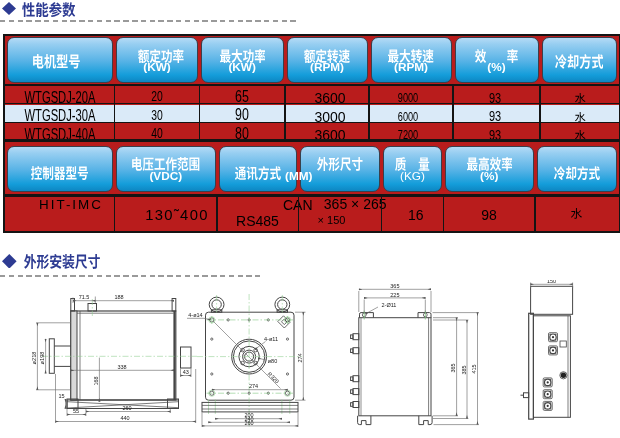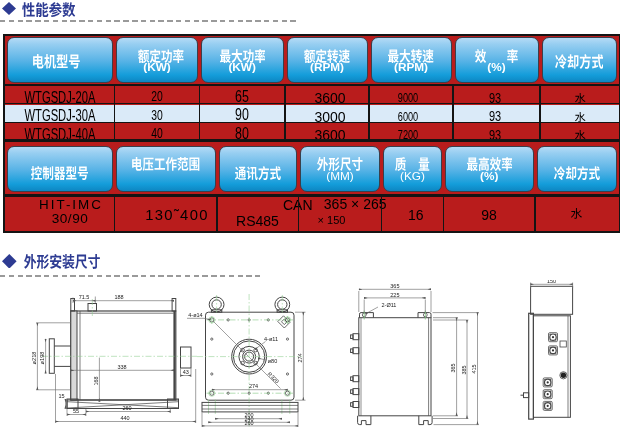--- a/index.html
+++ b/index.html
@@ -140,52 +140,52 @@
 <svg style="position:absolute;left:26.2px;top:130.2px" width="57.1" height="14.0" viewBox="0.30 -12.64 57.06 13.96">
       <g transform="scale(0.01160,-0.01480)">
         <path fill="#fff" d="M26 318Q84 334 166 361Q248 387 331 416L350 310Q274 282 195 254Q116 225 49 202ZM39 672H335V562H39ZM140 851H250V52Q250 11 242 -13Q234 -37 210 -52Q188 -65 154 -70Q120 -74 72 -74Q70 -52 61 -20Q52 13 41 36Q68 35 91 35Q115 35 124 36Q133 36 137 39Q140 43 140 53ZM403 352H899V247H403ZM326 48H972V-57H326ZM359 736H957V555H844V634H468V552H359ZM589 287H710V-4H589ZM564 828 679 854Q694 824 709 788Q724 752 732 726L613 694Q606 721 592 759Q578 796 564 828ZM673 525 743 595Q774 572 811 542Q848 513 884 485Q919 457 941 436L867 356Q846 378 812 408Q778 438 741 469Q705 500 673 525ZM540 591 641 552Q614 515 578 477Q542 438 503 405Q464 371 427 347Q421 358 408 376Q396 394 383 412Q369 431 359 441Q409 469 458 509Q507 549 540 591Z M1643 767H1755V201H1643ZM1823 832H1938V52Q1938 4 1927 -23Q1916 -50 1889 -65Q1861 -79 1817 -84Q1774 -88 1716 -88Q1712 -63 1702 -28Q1691 7 1680 33Q1719 32 1753 32Q1788 31 1801 31Q1813 32 1818 36Q1823 40 1823 53ZM1265 843H1379V-89H1265ZM1467 352H1575V96Q1575 61 1568 39Q1561 17 1539 3Q1517 -9 1488 -12Q1459 -15 1422 -14Q1420 8 1411 37Q1402 66 1392 87Q1413 86 1430 86Q1448 86 1455 86Q1467 86 1467 98ZM1076 352H1509V245H1183V-9H1076ZM1037 533H1598V424H1037ZM1141 716H1559V608H1119ZM1113 831 1224 808Q1207 730 1181 654Q1154 578 1125 525Q1114 533 1094 541Q1075 550 1056 557Q1036 565 1021 570Q1052 618 1076 689Q1100 760 1113 831Z M2227 708V618H2338V708ZM2120 809H2452V517H2120ZM2648 708V618H2769V708ZM2540 809H2885V517H2540ZM2045 431H2956V327H2045ZM2175 37H2395V-66H2175ZM2592 37H2828V-66H2592ZM2641 405Q2675 360 2729 321Q2783 282 2850 252Q2916 223 2987 204Q2974 193 2960 176Q2945 159 2932 141Q2919 123 2911 108Q2837 132 2768 170Q2699 208 2641 258Q2583 308 2541 365ZM2120 227H2452V-84H2337V124H2230V-90H2120ZM2541 227H2885V-84H2769V124H2651V-90H2541ZM2408 531 2527 508Q2488 428 2428 355Q2368 282 2284 221Q2199 160 2084 112Q2078 126 2067 144Q2056 162 2043 179Q2031 196 2020 206Q2125 245 2202 297Q2279 349 2330 409Q2380 469 2408 531ZM2606 482 2666 540Q2704 527 2748 505Q2791 483 2816 462L2752 399Q2729 419 2687 443Q2644 467 2606 482Z M3090 814H3547V709H3090ZM3056 604H3569V498H3056ZM3046 54H3951V-57H3046ZM3148 243H3851V134H3148ZM3364 773H3476V305H3364ZM3438 322H3561V-28H3438ZM3611 792H3721V452H3611ZM3794 838H3908V409Q3908 368 3899 345Q3889 322 3861 308Q3833 296 3794 293Q3755 290 3702 290Q3699 313 3688 343Q3678 374 3666 395Q3700 394 3732 394Q3765 394 3775 395Q3787 395 3791 398Q3794 401 3794 411ZM3169 772H3279V593Q3279 539 3267 480Q3254 421 3218 369Q3182 316 3113 278Q3105 290 3091 306Q3076 322 3061 338Q3045 354 3035 362Q3096 394 3124 432Q3152 471 3161 513Q3169 556 3169 596Z M4292 710V617H4700V710ZM4172 815H4828V513H4172ZM4053 450H4943V341H4053ZM4250 267H4739V158H4250ZM4703 267H4833Q4833 267 4832 257Q4831 248 4830 237Q4828 225 4827 217Q4817 140 4806 87Q4794 34 4780 2Q4765 -30 4747 -47Q4725 -68 4699 -75Q4673 -83 4637 -85Q4608 -86 4562 -87Q4516 -87 4464 -84Q4462 -58 4451 -26Q4439 6 4422 30Q4473 26 4522 24Q4571 23 4594 23Q4611 23 4622 24Q4633 26 4642 32Q4656 42 4666 68Q4677 94 4686 140Q4695 185 4703 251ZM4261 408 4390 390Q4379 351 4365 309Q4352 266 4339 227Q4326 188 4314 158H4176Q4190 191 4205 234Q4220 277 4235 322Q4249 367 4261 408Z"></path>
       </g>
     </svg>
 <svg style="position:absolute;left:127.0px;top:121.8px" width="67.5" height="13.9" viewBox="1.28 -12.57 67.54 13.95">
       <g transform="scale(0.01160,-0.01480)">
         <path fill="#fff" d="M167 491H821V381H167ZM429 844H558V116Q558 84 562 69Q566 54 580 48Q593 43 620 43Q628 43 645 43Q661 43 682 43Q703 43 723 43Q744 43 761 43Q778 43 785 43Q811 43 825 55Q838 67 845 99Q851 131 855 189Q878 173 912 159Q947 144 974 138Q966 59 948 12Q930 -36 895 -57Q859 -78 798 -78Q788 -78 768 -78Q749 -78 725 -78Q701 -78 677 -78Q653 -78 634 -78Q616 -78 607 -78Q538 -78 499 -61Q460 -44 444 -2Q429 40 429 117ZM187 705H876V170H187V288H754V588H187ZM111 705H235V112H111Z M1173 804H1965V689H1173ZM1104 804H1218V478Q1218 416 1214 342Q1210 267 1200 189Q1190 111 1170 38Q1151 -34 1119 -93Q1109 -83 1091 -70Q1073 -57 1054 -45Q1035 -32 1020 -27Q1049 27 1066 91Q1083 155 1091 222Q1099 290 1101 355Q1104 421 1104 477ZM1198 60H1953V-54H1198ZM1260 472H1916V358H1260ZM1512 654H1635V-11H1512ZM1676 265 1761 323Q1805 290 1846 249Q1887 209 1909 176L1821 107Q1807 129 1784 157Q1760 185 1732 213Q1704 242 1676 265Z M2100 746H2903V620H2100ZM2045 101H2959V-20H2045ZM2428 677H2565V52H2428Z M3493 686H3972V572H3436ZM3624 467H3947V357H3624ZM3623 245H3960V133H3623ZM3563 648H3687V-89H3563ZM3516 840 3631 810Q3603 729 3566 649Q3528 569 3484 500Q3440 430 3394 377Q3385 389 3368 405Q3351 421 3333 437Q3316 452 3302 461Q3347 506 3387 567Q3426 628 3460 698Q3493 769 3516 840ZM3251 846 3367 809Q3335 724 3291 638Q3247 552 3195 475Q3143 399 3088 342Q3082 357 3071 381Q3059 405 3046 430Q3033 455 3022 470Q3068 516 3111 576Q3153 636 3189 705Q3226 774 3251 846ZM3150 569 3271 690 3271 689V-88H3150Z M4471 549H4828V435H4471ZM4065 10Q4099 39 4141 80Q4183 120 4228 167Q4273 213 4314 260L4380 168Q4345 125 4306 81Q4267 37 4228 -6Q4188 -49 4149 -88ZM4106 508 4173 587Q4201 572 4235 553Q4269 534 4302 516Q4334 498 4355 483L4284 395Q4265 410 4233 430Q4201 450 4168 471Q4134 491 4106 508ZM4045 326 4111 406Q4139 393 4173 374Q4207 356 4239 339Q4272 321 4293 307L4224 217Q4205 232 4173 251Q4142 270 4108 290Q4074 310 4045 326ZM4766 549H4887V303Q4887 261 4876 236Q4864 210 4832 197Q4799 183 4755 180Q4711 178 4654 178Q4649 203 4636 236Q4623 268 4609 291Q4637 290 4665 289Q4692 289 4714 289Q4736 289 4744 289Q4757 289 4762 293Q4766 296 4766 305ZM4404 549H4529V98Q4529 73 4534 60Q4539 48 4554 44Q4570 40 4601 40Q4609 40 4628 40Q4646 40 4670 40Q4693 40 4716 40Q4740 40 4759 40Q4778 40 4789 40Q4816 40 4830 49Q4844 59 4850 85Q4857 111 4861 162Q4882 148 4916 135Q4949 121 4975 116Q4967 44 4949 2Q4931 -39 4896 -56Q4861 -73 4799 -73Q4789 -73 4768 -73Q4746 -73 4720 -73Q4693 -73 4666 -73Q4640 -73 4619 -73Q4598 -73 4589 -73Q4518 -73 4477 -58Q4437 -44 4420 -7Q4404 30 4404 96ZM4048 777H4952V666H4048ZM4254 850H4377V585H4254ZM4621 850H4746V585H4621Z M5222 342H5714V245H5222ZM5273 486H5726V395H5273ZM5436 691H5546V77H5436ZM5234 633H5763V537H5234ZM5680 342H5784Q5784 342 5783 329Q5783 315 5781 306Q5776 231 5767 191Q5759 151 5744 134Q5732 121 5719 115Q5706 109 5689 107Q5675 105 5650 104Q5626 103 5599 104Q5598 126 5591 151Q5584 177 5575 196Q5595 193 5610 192Q5626 191 5634 191Q5642 191 5648 193Q5653 195 5658 200Q5665 208 5670 237Q5675 266 5680 330ZM5071 816H5931V-89H5815V712H5182V-89H5071ZM5142 54H5873V-45H5142Z"></path>
       </g>
     </svg>
+<div style="position:absolute;left:105.8px;top:135.5px;width:110px;text-align:center;font-size:11.8px;line-height:11.8px;font-weight:bold;color:#fff">(VDC)</div>
 <svg style="position:absolute;left:229.8px;top:130.2px" width="45.9" height="14.2" viewBox="0.29 -12.77 45.86 14.15">
       <g transform="scale(0.01160,-0.01480)">
         <path fill="#fff" d="M274 467V90H159V356H33V467ZM46 742 127 814Q157 790 191 761Q225 732 256 703Q288 675 307 652L221 570Q203 594 173 624Q143 654 109 685Q76 716 46 742ZM436 659 513 723Q558 708 611 686Q664 665 713 642Q762 619 796 600L713 528Q684 547 636 571Q588 594 535 618Q483 641 436 659ZM361 599H870V512H473V81H361ZM814 599H928V184Q928 147 920 127Q911 106 887 94Q864 82 830 80Q797 77 752 77Q748 99 740 126Q731 152 722 172Q745 171 768 171Q791 171 799 171Q807 171 810 175Q814 178 814 186ZM370 818H846V727H370ZM423 458H853V374H423ZM423 318H853V231H423ZM588 558H695V85H588ZM803 818H831L854 824L925 767Q873 716 803 666Q733 617 664 583Q654 598 636 618Q617 638 605 650Q642 669 681 694Q719 720 752 747Q784 774 803 797ZM223 135Q247 135 269 118Q292 101 331 78Q380 49 446 41Q513 33 595 33Q636 33 685 35Q734 36 786 39Q839 42 887 46Q936 51 975 56Q969 41 962 20Q955 -1 949 -22Q944 -43 943 -59Q914 -60 871 -62Q828 -64 778 -66Q729 -67 680 -68Q631 -69 591 -69Q498 -69 433 -58Q368 -48 315 -18Q285 -1 261 18Q237 36 221 36Q205 36 184 18Q164 0 142 -27Q120 -54 98 -85L25 16Q76 68 129 101Q182 135 223 135Z M1083 764 1165 832Q1190 808 1218 780Q1246 752 1271 725Q1296 697 1311 674L1224 596Q1210 619 1186 648Q1162 678 1135 708Q1108 739 1083 764ZM1161 -72 1132 40 1153 78 1352 245Q1360 221 1373 191Q1386 161 1397 144Q1328 84 1284 46Q1240 8 1216 -14Q1191 -36 1179 -49Q1167 -62 1161 -72ZM1034 542H1229V427H1034ZM1161 -72Q1156 -58 1146 -38Q1135 -19 1124 0Q1113 19 1102 30Q1119 42 1136 66Q1154 91 1154 126V542H1270V44Q1270 44 1259 36Q1248 28 1232 15Q1216 2 1199 -13Q1183 -28 1172 -44Q1161 -59 1161 -72ZM1348 446H1711V335H1348ZM1736 802H1857Q1855 718 1854 630Q1853 541 1854 458Q1854 374 1857 300Q1860 226 1865 170Q1870 113 1879 79Q1887 45 1899 42Q1903 42 1906 61Q1909 81 1911 112Q1914 144 1915 178Q1924 163 1936 144Q1948 125 1959 108Q1971 91 1980 82Q1972 5 1953 -35Q1934 -74 1907 -84Q1880 -93 1848 -80Q1812 -66 1790 -12Q1768 42 1757 128Q1746 214 1742 323Q1737 432 1737 554Q1736 676 1736 802ZM1355 802H1799V690H1355ZM1473 702H1586V-72H1473Z M2052 689H2949V572H2052ZM2383 451H2766V335H2383ZM2735 451H2860Q2860 451 2860 441Q2859 432 2859 419Q2859 407 2857 399Q2848 262 2837 176Q2826 89 2812 41Q2798 -8 2776 -30Q2754 -54 2728 -64Q2703 -74 2668 -77Q2638 -81 2592 -80Q2545 -80 2495 -78Q2494 -52 2482 -18Q2470 16 2452 40Q2504 36 2551 34Q2599 33 2621 33Q2638 33 2649 36Q2660 38 2670 46Q2686 59 2697 104Q2709 148 2719 229Q2728 309 2735 432ZM2308 614H2442Q2438 535 2430 455Q2422 375 2404 298Q2386 221 2353 149Q2319 78 2263 16Q2207 -46 2123 -94Q2110 -70 2085 -42Q2060 -13 2035 5Q2112 46 2162 99Q2211 153 2240 214Q2268 275 2281 342Q2295 409 2300 478Q2304 547 2308 614ZM2416 818 2534 863Q2554 829 2575 788Q2595 748 2607 718L2484 666Q2474 696 2454 739Q2434 783 2416 818Z M3714 784 3793 850Q3816 835 3841 815Q3867 795 3889 775Q3912 755 3926 739L3841 666Q3829 684 3808 704Q3786 725 3762 746Q3737 767 3714 784ZM3051 679H3951V562H3051ZM3089 448H3522V332H3089ZM3240 382H3360V43H3240ZM3051 59Q3111 69 3193 82Q3274 96 3366 112Q3457 128 3548 145L3556 38Q3474 20 3390 3Q3306 -15 3228 -32Q3150 -48 3084 -62ZM3543 846H3672Q3669 722 3676 604Q3682 486 3697 383Q3712 280 3733 202Q3754 124 3779 80Q3805 36 3834 36Q3851 36 3859 79Q3868 122 3872 217Q3893 196 3922 176Q3952 156 3977 147Q3969 52 3950 1Q3932 -51 3902 -70Q3871 -90 3823 -90Q3769 -90 3727 -53Q3685 -16 3654 49Q3623 115 3602 204Q3581 293 3568 397Q3555 502 3549 616Q3543 730 3543 846Z"></path>
       </g>
     </svg>
 <svg style="position:absolute;left:312.2px;top:121.8px" width="45.6" height="14.0" viewBox="0.26 -12.59 45.64 14.03">
       <g transform="scale(0.01160,-0.01480)">
         <path fill="#fff" d="M218 704H460V590H218ZM589 849H715V-90H589ZM162 365 234 447Q261 428 294 404Q327 379 357 355Q388 331 406 312L330 219Q313 239 283 265Q254 291 222 317Q190 344 162 365ZM200 851 321 829Q301 733 272 641Q242 550 205 471Q167 393 123 335Q113 345 94 360Q75 374 56 388Q37 402 22 411Q66 462 100 531Q135 601 160 683Q185 765 200 851ZM416 704H440L463 708L549 683Q525 481 468 331Q411 181 325 80Q239 -21 125 -79Q115 -64 97 -44Q79 -25 60 -6Q40 12 25 22Q136 73 217 159Q297 245 348 372Q398 500 416 675ZM665 479 760 548Q794 514 836 473Q878 431 916 391Q955 350 979 319L877 238Q855 270 819 312Q782 355 741 398Q700 442 665 479Z M1050 791H1576V680H1050ZM1032 464H1589V353H1032ZM1375 761H1492V-89H1375ZM1148 761H1260V425Q1260 332 1250 238Q1241 145 1208 60Q1176 -26 1108 -97Q1099 -85 1084 -69Q1068 -53 1051 -38Q1034 -24 1020 -15Q1078 46 1105 118Q1131 190 1140 269Q1148 347 1148 425ZM1822 835 1936 789Q1898 740 1851 694Q1804 649 1753 610Q1701 572 1649 542Q1634 562 1611 586Q1587 610 1564 627Q1611 650 1659 683Q1708 717 1751 756Q1795 795 1822 835ZM1843 560 1953 514Q1915 463 1866 415Q1818 367 1766 326Q1714 285 1662 253Q1647 272 1624 296Q1600 320 1578 337Q1625 363 1675 398Q1725 434 1769 475Q1814 517 1843 560ZM1860 293 1974 249Q1932 176 1875 114Q1818 52 1751 1Q1684 -49 1610 -87Q1596 -64 1573 -37Q1549 -9 1526 10Q1593 39 1657 82Q1720 125 1773 178Q1826 232 1860 293Z M2611 428Q2649 282 2735 178Q2821 74 2970 29Q2956 17 2940 -3Q2925 -23 2911 -44Q2897 -65 2887 -82Q2778 -43 2702 25Q2626 93 2576 188Q2526 283 2494 404ZM2234 816H2878V389H2234V507H2752V699H2234ZM2161 816H2289V517Q2289 450 2283 370Q2277 289 2260 205Q2243 121 2210 44Q2177 -33 2123 -94Q2113 -81 2094 -64Q2076 -47 2056 -32Q2036 -17 2021 -9Q2070 46 2098 113Q2127 179 2140 249Q2153 319 2157 388Q2161 457 2161 517Z M3045 649H3956V529H3045ZM3600 849H3728V68Q3728 8 3713 -22Q3698 -53 3661 -68Q3623 -83 3564 -88Q3504 -93 3424 -92Q3421 -73 3411 -49Q3402 -25 3392 -1Q3381 24 3370 41Q3412 39 3452 38Q3492 38 3523 38Q3553 38 3566 38Q3584 38 3592 45Q3600 52 3600 69ZM3142 397 3245 459Q3279 424 3314 381Q3349 339 3379 297Q3408 255 3424 219L3313 150Q3299 185 3271 228Q3243 271 3210 316Q3176 360 3142 397Z"></path>
       </g>
     </svg>
-<div style="position:absolute;left:280.0px;top:135.5px;width:110px;text-align:center;font-size:11.8px;line-height:11.8px;font-weight:normal;color:#fff">(MM)</div>
+<div style="position:absolute;left:280.0px;top:135.5px;width:110px;font-size:11.8px;line-height:11.8px;font-weight:bold;color:#fff">(MM)</div>
 <svg style="position:absolute;left:390.3px;top:121.8px" width="34.3" height="14.0" viewBox="0.26 -12.66 34.30 13.98">
       <g transform="scale(0.01160,-0.01480)">
         <path fill="#fff" d="M194 639H958V534H194ZM523 735 651 730Q649 681 644 628Q638 575 632 525Q627 476 620 437H505Q509 477 513 527Q517 578 519 632Q522 687 523 735ZM602 42 685 112Q732 95 783 74Q835 52 882 30Q930 8 965 -9L880 -89Q848 -69 800 -46Q753 -22 701 1Q649 24 602 42ZM807 856 901 760Q822 743 731 730Q639 717 541 707Q444 698 345 692Q247 686 154 683Q152 704 143 735Q134 765 125 785Q216 788 310 794Q405 801 496 809Q586 818 666 830Q746 842 807 856ZM125 785H243V500Q243 438 239 362Q235 286 223 208Q211 129 188 55Q166 -19 128 -78Q117 -68 97 -56Q78 -44 58 -34Q38 -23 23 -18Q59 38 79 104Q100 170 110 239Q119 309 122 376Q125 443 125 500ZM535 319H661V240Q661 210 653 176Q646 143 624 107Q603 72 562 37Q521 2 455 -30Q389 -62 291 -89Q283 -76 269 -59Q255 -42 239 -26Q223 -9 209 3Q300 23 361 48Q421 73 456 99Q492 125 508 150Q525 176 530 199Q535 223 535 243ZM294 463H899V104H772V353H415V112H294Z M2308 666V632H2724V666ZM2308 758V724H2724V758ZM2193 819H2845V571H2193ZM2287 267V232H2752V267ZM2287 362V327H2752V362ZM2175 425H2870V168H2175ZM2461 404H2577V-25H2461ZM2066 541H2977V455H2066ZM2154 135H2889V59H2154ZM2064 22H2979V-65H2064Z"></path>
       </g>
     </svg>
 <div style="position:absolute;left:352.5px;top:135.5px;width:110px;text-align:center;font-size:11.8px;line-height:11.8px;font-weight:normal;color:#fff">(KG)</div>
 <svg style="position:absolute;left:461.5px;top:121.8px" width="45.4" height="14.1" viewBox="0.49 -12.68 45.43 14.08">
       <g transform="scale(0.01160,-0.01480)">
         <path fill="#fff" d="M281 627V586H713V627ZM281 740V700H713V740ZM166 818H833V508H166ZM43 472H955V377H43ZM519 340H850V246H519ZM206 337H433V254H206ZM206 213H433V130H206ZM640 260Q682 168 769 103Q855 38 975 10Q957 -7 936 -35Q916 -63 904 -85Q775 -47 686 35Q596 116 544 233ZM834 340H853L872 343L940 317Q911 213 857 135Q802 56 728 2Q655 -52 567 -87Q558 -67 540 -42Q523 -16 507 0Q584 25 650 70Q716 116 764 180Q812 244 834 323ZM42 63Q105 67 186 74Q267 82 356 90Q445 98 532 107L533 11Q448 1 362 -8Q275 -17 196 -25Q116 -34 52 -41ZM372 441H486V-90H372ZM131 439H240V30H131Z M1055 756H1942V655H1055ZM1308 537V482H1697V537ZM1188 617H1823V402H1188ZM1082 362H1884V264H1199V-89H1082ZM1798 362H1919V20Q1919 -19 1908 -38Q1897 -57 1868 -69Q1841 -78 1801 -80Q1761 -82 1707 -82Q1703 -61 1693 -37Q1682 -13 1672 5Q1692 5 1714 4Q1737 3 1755 3Q1773 4 1778 4Q1798 4 1798 21ZM1417 827 1541 857Q1554 825 1570 787Q1585 748 1592 722L1461 687Q1455 713 1442 753Q1429 793 1417 827ZM1340 227H1712V3H1340V86H1607V144H1340ZM1275 227H1386V-38H1275Z M2046 711H2525V604H2046ZM2151 603 2253 571Q2233 524 2208 475Q2182 425 2154 381Q2126 336 2100 302Q2091 312 2076 327Q2061 341 2046 355Q2030 369 2018 378Q2056 421 2092 482Q2127 543 2151 603ZM2310 445 2423 425Q2381 260 2302 134Q2223 9 2105 -70Q2098 -58 2083 -41Q2068 -25 2052 -8Q2036 8 2025 18Q2136 83 2207 193Q2278 303 2310 445ZM2317 563 2405 611Q2430 582 2454 547Q2479 512 2499 478Q2519 443 2529 416L2434 362Q2426 390 2407 425Q2389 460 2365 497Q2342 533 2317 563ZM2124 345 2211 410Q2248 373 2288 331Q2328 289 2366 245Q2404 202 2435 160Q2467 119 2487 84L2391 9Q2373 44 2343 86Q2313 128 2276 174Q2239 219 2200 263Q2161 307 2124 345ZM2626 675H2960V564H2626ZM2631 851 2743 833Q2726 729 2700 630Q2674 530 2637 445Q2600 360 2550 295Q2544 308 2530 326Q2517 344 2502 362Q2488 381 2476 392Q2518 446 2548 518Q2578 590 2598 675Q2619 760 2631 851ZM2801 597 2915 584Q2892 414 2843 284Q2795 153 2714 60Q2634 -33 2512 -95Q2504 -84 2490 -67Q2475 -50 2458 -33Q2442 -16 2429 -6Q2548 45 2623 127Q2699 210 2741 327Q2783 443 2801 597ZM2655 515Q2681 406 2725 307Q2769 209 2832 131Q2896 53 2978 5Q2965 -5 2949 -22Q2933 -39 2919 -58Q2905 -76 2895 -91Q2807 -34 2742 54Q2677 141 2631 253Q2585 364 2554 492ZM2193 817 2296 853Q2315 827 2332 794Q2349 761 2358 737L2250 695Q2244 720 2227 755Q2210 789 2193 817Z M3436 273H3564V-88H3436ZM3043 206H3958V95H3043ZM3069 770H3944V661H3069ZM3817 643 3917 585Q3883 551 3846 518Q3808 486 3776 463L3688 517Q3709 534 3732 555Q3756 577 3779 600Q3801 623 3817 643ZM3549 438 3636 469Q3657 442 3678 410Q3699 377 3716 346Q3734 315 3742 289L3649 254Q3641 279 3626 311Q3610 343 3590 377Q3570 410 3549 438ZM3040 354Q3088 372 3154 399Q3221 426 3290 455L3313 368Q3259 339 3202 310Q3146 282 3098 258ZM3068 575 3148 639Q3174 625 3203 606Q3232 587 3258 568Q3285 549 3302 532L3217 461Q3202 478 3177 498Q3152 518 3123 539Q3095 559 3068 575ZM3669 391 3751 456Q3783 439 3821 416Q3859 393 3893 370Q3928 346 3951 327L3863 256Q3843 275 3810 299Q3777 323 3739 348Q3702 372 3669 391ZM3345 463Q3342 473 3337 490Q3331 508 3325 526Q3318 544 3312 557Q3324 559 3336 568Q3347 578 3359 591Q3367 600 3384 622Q3401 645 3421 676Q3441 707 3456 740L3554 700Q3524 649 3482 599Q3441 549 3402 514V512Q3402 512 3393 507Q3385 502 3374 495Q3363 487 3354 478Q3345 470 3345 463ZM3345 463 3344 540 3394 570 3579 576Q3573 556 3568 529Q3563 502 3561 485Q3500 482 3461 479Q3422 476 3400 474Q3377 471 3365 468Q3352 465 3345 463ZM3326 262Q3323 272 3318 290Q3312 307 3306 326Q3300 345 3294 359Q3313 362 3333 375Q3353 388 3380 409Q3394 420 3421 444Q3448 468 3482 502Q3516 536 3551 576Q3586 615 3616 656L3706 602Q3636 519 3552 443Q3469 367 3387 312V309Q3387 309 3378 304Q3368 299 3356 292Q3344 285 3335 277Q3326 269 3326 262ZM3326 262 3323 340 3374 372 3674 394Q3670 374 3668 348Q3665 323 3665 306Q3563 297 3501 290Q3439 284 3404 279Q3369 275 3352 271Q3336 267 3326 262ZM3409 827 3531 855Q3549 831 3568 802Q3586 772 3596 750L3470 714Q3462 737 3444 769Q3426 801 3409 827Z"></path>
       </g>
     </svg>
 <div style="position:absolute;left:429.2px;top:135.5px;width:110px;text-align:center;font-size:11.8px;line-height:11.8px;font-weight:bold;color:#fff">(%)</div>
 <svg style="position:absolute;left:548.8px;top:130.2px" width="45.9" height="14.2" viewBox="0.26 -12.77 45.89 14.15">
       <g transform="scale(0.01160,-0.01480)">
         <path fill="#fff" d="M34 758 142 803Q166 766 191 723Q217 680 238 639Q260 597 272 564L156 511Q146 544 126 587Q105 629 81 674Q57 720 34 758ZM22 10Q44 54 70 113Q96 172 122 238Q148 304 170 370L279 318Q259 256 236 194Q214 132 191 73Q168 14 145 -39ZM659 808Q684 765 720 722Q756 678 798 637Q841 597 886 562Q931 527 975 502Q960 490 943 472Q925 454 909 435Q893 415 883 399Q839 430 795 472Q750 515 708 563Q666 612 629 664Q591 716 563 769ZM582 853 700 811Q638 683 541 576Q445 469 324 394Q316 408 301 427Q285 445 268 463Q250 481 236 492Q311 534 377 592Q443 650 495 717Q548 784 582 853ZM404 119 486 191Q520 170 561 144Q602 118 643 90Q685 63 721 37Q758 12 784 -9L697 -92Q673 -71 638 -45Q603 -18 562 10Q521 39 481 67Q440 96 404 119ZM353 383H814V272H353ZM514 512 608 563Q636 537 664 504Q692 472 708 448L610 387Q595 412 568 448Q540 484 514 512ZM789 383H808L828 389L915 333Q890 291 857 249Q824 206 787 165Q751 124 714 87Q677 50 644 21Q634 32 618 47Q602 61 585 75Q569 89 555 97Q584 121 618 154Q652 186 685 222Q718 258 745 294Q773 330 789 359Z M1822 790H1936V194Q1936 155 1928 128Q1920 101 1895 85Q1870 69 1837 65Q1803 61 1758 61Q1756 79 1751 101Q1745 123 1737 145Q1729 167 1721 183Q1748 182 1773 181Q1798 181 1807 181Q1816 181 1819 185Q1822 188 1822 197ZM1584 790H1880V678H1698V-89H1584ZM1079 709H1503V596H1079ZM1048 472H1528V358H1048ZM1236 850H1353V383H1236ZM1350 269 1443 310Q1465 264 1488 212Q1511 159 1529 109Q1548 60 1557 22L1457 -28Q1449 11 1432 62Q1415 114 1393 168Q1372 221 1350 269ZM1093 -22 1086 74 1141 112 1464 163Q1464 140 1467 110Q1471 80 1474 61Q1383 45 1321 33Q1259 21 1218 13Q1178 5 1154 -1Q1130 -7 1116 -12Q1103 -17 1093 -22ZM1093 -22Q1091 -10 1084 9Q1077 29 1070 50Q1062 71 1055 86Q1071 90 1084 105Q1097 119 1111 143Q1119 154 1132 181Q1146 207 1162 243Q1178 279 1194 321Q1210 363 1222 404L1340 368Q1318 308 1288 248Q1259 188 1226 135Q1194 81 1162 38V36Q1162 36 1151 30Q1141 25 1128 15Q1114 5 1104 -4Q1093 -14 1093 -22Z M2052 689H2949V572H2052ZM2383 451H2766V335H2383ZM2735 451H2860Q2860 451 2860 441Q2859 432 2859 419Q2859 407 2857 399Q2848 262 2837 176Q2826 89 2812 41Q2798 -8 2776 -30Q2754 -54 2728 -64Q2703 -74 2668 -77Q2638 -81 2592 -80Q2545 -80 2495 -78Q2494 -52 2482 -18Q2470 16 2452 40Q2504 36 2551 34Q2599 33 2621 33Q2638 33 2649 36Q2660 38 2670 46Q2686 59 2697 104Q2709 148 2719 229Q2728 309 2735 432ZM2308 614H2442Q2438 535 2430 455Q2422 375 2404 298Q2386 221 2353 149Q2319 78 2263 16Q2207 -46 2123 -94Q2110 -70 2085 -42Q2060 -13 2035 5Q2112 46 2162 99Q2211 153 2240 214Q2268 275 2281 342Q2295 409 2300 478Q2304 547 2308 614ZM2416 818 2534 863Q2554 829 2575 788Q2595 748 2607 718L2484 666Q2474 696 2454 739Q2434 783 2416 818Z M3714 784 3793 850Q3816 835 3841 815Q3867 795 3889 775Q3912 755 3926 739L3841 666Q3829 684 3808 704Q3786 725 3762 746Q3737 767 3714 784ZM3051 679H3951V562H3051ZM3089 448H3522V332H3089ZM3240 382H3360V43H3240ZM3051 59Q3111 69 3193 82Q3274 96 3366 112Q3457 128 3548 145L3556 38Q3474 20 3390 3Q3306 -15 3228 -32Q3150 -48 3084 -62ZM3543 846H3672Q3669 722 3676 604Q3682 486 3697 383Q3712 280 3733 202Q3754 124 3779 80Q3805 36 3834 36Q3851 36 3859 79Q3868 122 3872 217Q3893 196 3922 176Q3952 156 3977 147Q3969 52 3950 1Q3932 -51 3902 -70Q3871 -90 3823 -90Q3769 -90 3727 -53Q3685 -16 3654 49Q3623 115 3602 204Q3581 293 3568 397Q3555 502 3549 616Q3543 730 3543 846Z"></path>
       </g>
     </svg>
 <div class="hline" style="top:158px;height:3px"></div>
 
 <div style="position:absolute;left:11.0px;top:162.7px;width:110px;text-align:center;font-size:13.4px;line-height:13.4px;letter-spacing:2px;color:#000">HIT-IMC</div>
-<div style="position:absolute;left:10.0px;top:176.0px;width:110px;text-align:center;font-size:13.6px;line-height:13.6px;letter-spacing:0.5px;color:#000">30/90</div>
 <div style="position:absolute;left:117.0px;top:172.0px;width:110px;text-align:center;font-size:14.8px;line-height:14.8px;letter-spacing:1.3px;color:#000">130˜400</div>
 <div style="position:absolute;left:197.5px;top:162.7px;width:110px;text-align:right;font-size:14px;line-height:14px;color:#000">CAN</div>
 <div style="position:absolute;left:197.5px;top:178.5px;width:110px;text-align:center;font-size:14px;line-height:14px;color:#000">RS485</div>
 <div style="position:absolute;left:271.5px;top:162.8px;width:110px;text-align:right;font-size:14px;line-height:13.2px;color:#000">365 × 265</div>
 <div style="position:absolute;left:271.5px;top:178.0px;width:110px;text-align:center;font-size:11px;line-height:13.4px;color:#000">× 150</div>
 <div style="position:absolute;left:355.7px;top:172.5px;width:110px;text-align:center;font-size:14px;line-height:14px;color:#000">16</div>
 <div style="position:absolute;left:429.0px;top:172.5px;width:110px;text-align:center;font-size:14px;line-height:14px;color:#000">98</div>
 <svg style="position:absolute;left:566.0px;top:172.3px" width="11.0" height="10.8" viewBox="0.46 -9.89 11.05 10.85">
       <g transform="scale(0.01180,-0.01180)">
         <path fill="#000" d="M71 584H353V508H71ZM462 838H542V23Q542 -15 532 -35Q523 -55 500 -65Q477 -75 439 -78Q401 -81 343 -81Q341 -70 336 -55Q332 -40 326 -25Q321 -10 314 1Q357 0 393 0Q428 -1 440 0Q452 1 457 5Q462 9 462 22ZM329 584H344L358 587L407 568Q383 437 338 331Q292 225 231 147Q171 68 100 18Q94 27 83 38Q72 50 60 60Q48 71 39 76Q109 122 167 193Q225 264 267 358Q308 453 329 566ZM536 611Q567 530 612 451Q658 373 714 304Q771 235 837 181Q903 126 975 93Q967 85 956 73Q945 61 936 48Q926 35 919 24Q846 63 780 123Q714 183 658 258Q601 333 556 418Q511 504 478 595ZM817 652 885 604Q850 564 809 520Q767 476 726 436Q684 397 648 367L596 408Q631 439 672 481Q712 523 751 568Q789 613 817 652Z"></path>

